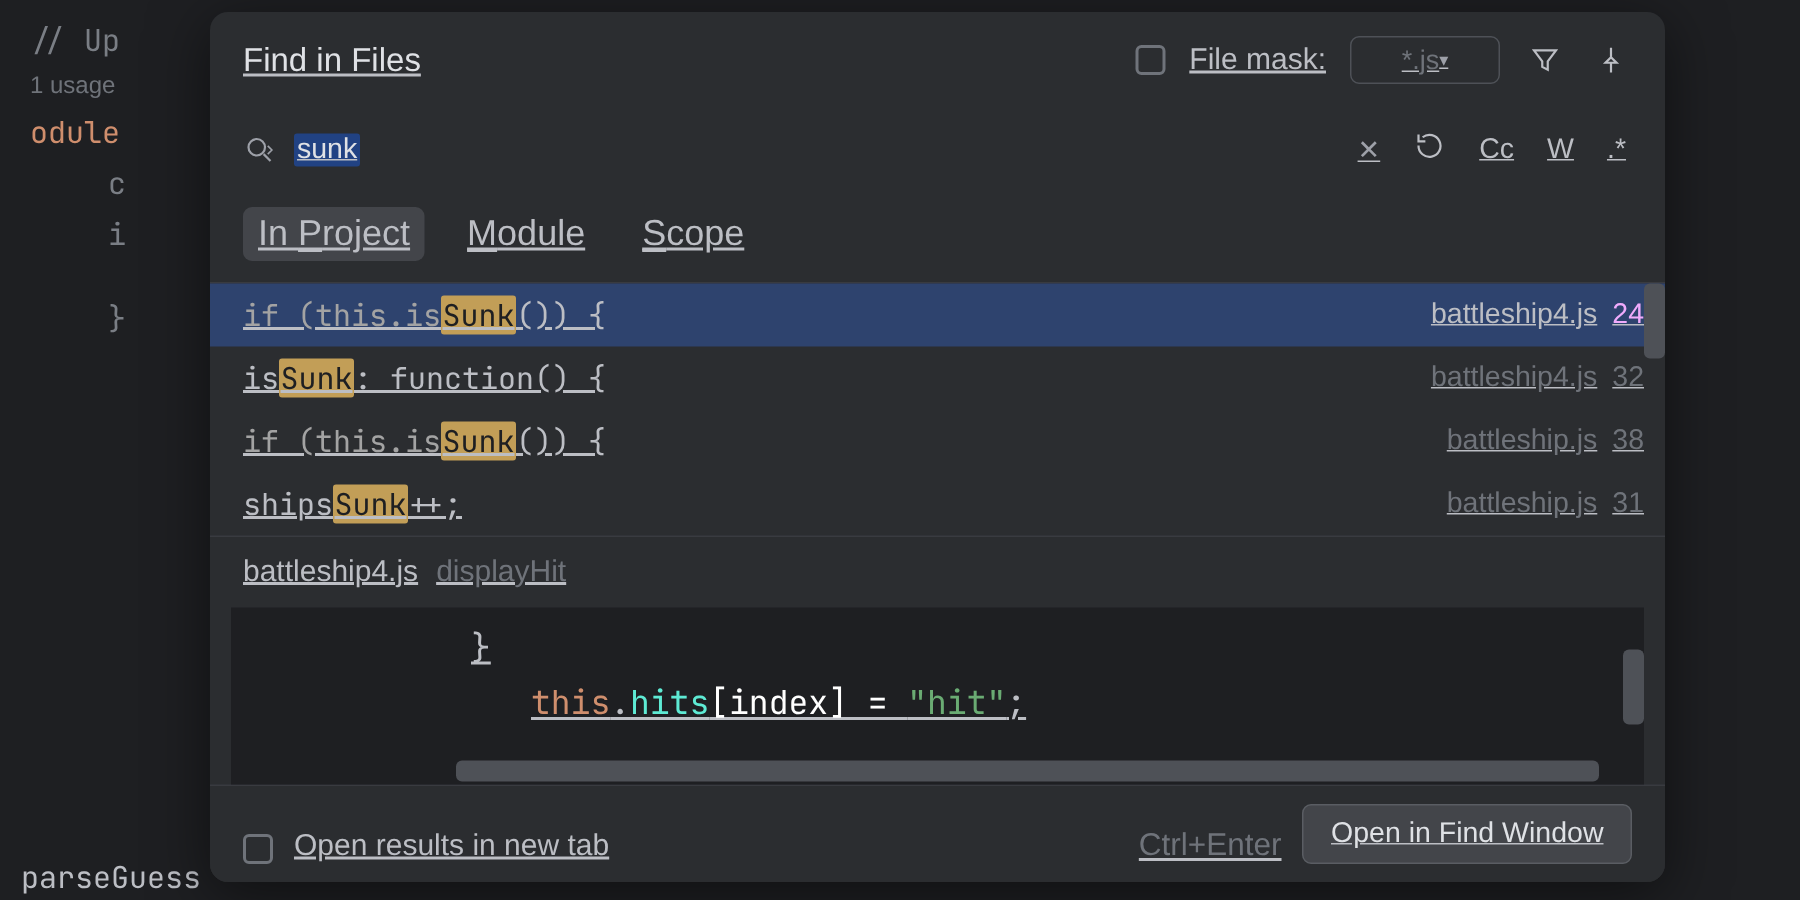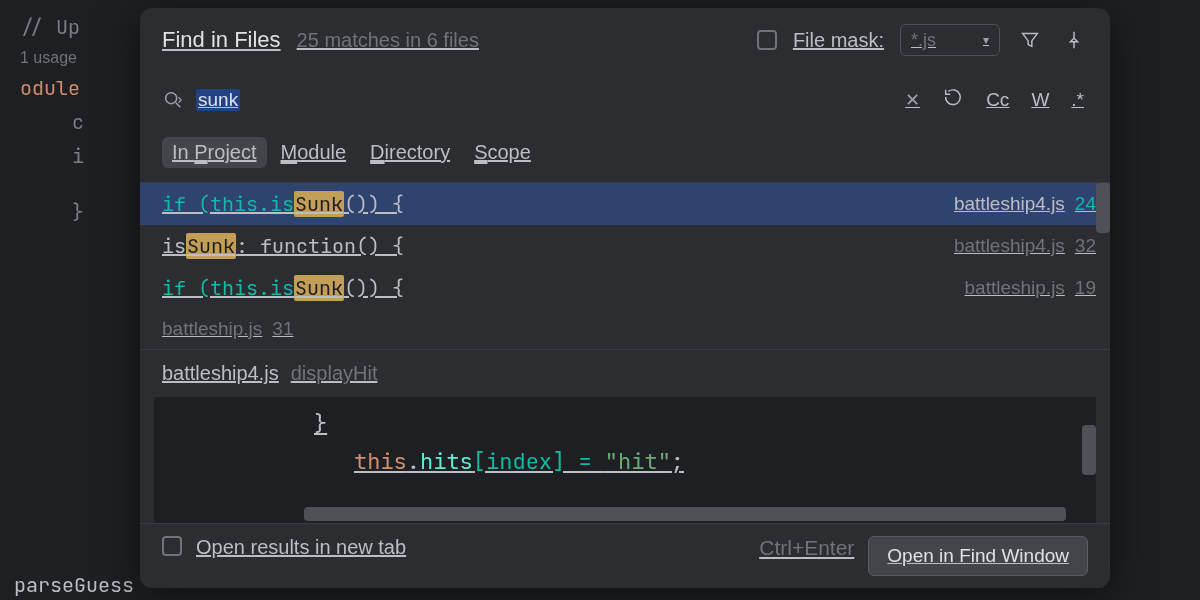--- a/index.html
+++ b/index.html
@@ -61,21 +61,21 @@
   }
   .filemask-label { color: #bcbec4; font-size: 20px; }
   .filemask-select {
     background: #2b2d30;
     border: 1px solid #4e5157;
     border-radius: 6px;
     color: #6f737a;
     padding: 4px 10px;
     width: 100px;
     height: 32px;
-    display: flex; align-items: center; justify-content: space-between;
+    display: flex; align-items: center; justify-content: center;
     font-size: 18px;
   }
   .filemask-select .chev { font-size: 12px; color: #9da0a8; }
   .icon-btn {
     color: #bcbec4;
     width: 28px; height: 28px;
     display: flex; align-items: center; justify-content: center;
     cursor: pointer;
   }
   .icon-btn svg { width: 22px; height: 22px; stroke: currentColor; fill: none; stroke-width: 1.6; }
@@ -99,23 +99,23 @@
     color: #bcbec4;
     font-size: 19px;
     padding: 2px 4px;
     cursor: pointer;
     font-family: -apple-system, sans-serif;
   }
   .opt-btn svg { width:22px; height:22px; stroke: currentColor; fill:none; stroke-width:1.6; }
   .opt-clear { font-size: 18px; color:#9da0a8; }
   .tabs {
     display: flex;
-    gap: 4px;
+    gap: 18px;
     padding: 4px 22px 14px 22px;
-    font-size: 20px;
+    font-size: 24px;
     border-bottom: 1px solid #393b40;
   }
   .tab {
     color: #bcbec4;
     padding: 4px 10px;
     border-radius: 6px;
     cursor: pointer;
   }
   .tab.active { background: #43454a; }
   .tab u { text-decoration: underline; text-underline-offset: 3px; }
@@ -129,25 +129,25 @@
     padding: 4px 14px 4px 22px;
     font-family: "JetBrains Mono", Menlo, Consolas, monospace;
     font-size: 20px;
     line-height: 1.7;
     justify-content: space-between;
     gap: 12px;
   }
   .result-row.selected { background: #2e436e; }
   .result-code { white-space: pre; color:#bcbec4; }
   .result-code .hl { background: #c29e57; color:#1e1f22; border-radius:2px; padding:0 1px; }
-  .result-code .kw { color:#14b8a6; }
+  .result-code .kw { color:#a3a3a3; }
   .result-meta { color:#6f737a; font-family:-apple-system,sans-serif; font-size:19px; display:flex; gap:10px; }
   .result-row.selected .result-meta { color:#bcbec4; }
   .result-meta .ln { color:#6f737a; }
-  .result-row.selected .result-meta .ln { color:#14b8a6; }
+  .result-row.selected .result-meta .ln { color:#f0abfc; }
   .results-scrollbar {
     position: absolute;
     right: 0; top: 0;
     width: 14px;
     height: 50px;
     background: #4e5157;
     border-radius: 4px;
   }
   .preview-header {
     border-top: 1px solid #393b40;
@@ -167,39 +167,39 @@
     position: relative;
     height: 155px;
     overflow: hidden;
   }
   .preview-code .line { padding-left: 200px; white-space: pre; }
   .preview-code .this { color: #cf8e6d; }
   .preview-code .prop { color: #5eead4; }
   .preview-code .fn3 { color: #56a8f5; }
   .preview-code .str { color: #6aab73; }
   .preview-code .punc { color: #bcbec4; }
-  .preview-code .ident { color: #14b8a6; }
+  .preview-code .ident { color: #ffffff; }
   .preview-hscroll {
     position:absolute;
     left: 150px; right: 30px; bottom: 2px;
     height: 14px;
     background: #4e5157;
     border-radius: 4px;
   }
   .preview-vscroll {
     position:absolute;
     right: 0; top: 28px;
     width: 14px; height: 50px;
     background: #4e5157;
     border-radius: 4px;
   }
   .footer {
     border-top: 1px solid #393b40;
     display:flex;
-    align-items:flex-start;
+    align-items:flex-end;
     padding: 12px 22px;
     gap: 14px;
     margin-top: auto;
     background:#2b2d30;
   }
   .footer-label { color:#bcbec4; font-size:20px; }
   .shortcut { color:#6f737a; font-size:21px; }
   .primary-btn {
     background: #43454a;
     border: 1px solid #5a5d63;
@@ -234,21 +234,20 @@
 <div class="check-icon">
   <svg viewBox="0 0 24 24">
       <path d="M4 12l5 5L20 6" stroke="#5c962c" fill="none" stroke-width="2.2"></path>
     </svg>
 </div>
 
 <div class="dialog">
 
   <div class="dlg-header">
     <span class="dlg-title">Find in Files</span>
-    <span class="dlg-sub">25 matches in 6 files</span>
     <span class="flex-spacer"></span>
     <span class="cb"></span>
     <span class="filemask-label">File mask:</span>
     <div class="filemask-select">
       <span>*.js</span>
       <span class="chev">▾</span>
     </div>
     <div class="icon-btn">
       <svg viewBox="0 0 24 24">
           <path d="M4 5h16l-6 8v6l-4-2v-4z"></path>
@@ -281,21 +280,20 @@
       </span>
       <span class="opt-btn">Cc</span>
       <span class="opt-btn">W</span>
       <span class="opt-btn">.*</span>
     </div>
   </div>
 
   <div class="tabs">
     <span class="tab active"><span>In </span><u>P</u><span>roject</span></span>
     <span class="tab"><u>M</u><span>odule</span></span>
-    <span class="tab"><u>D</u><span>irectory</span></span>
     <span class="tab"><u>S</u><span>cope</span></span>
   </div>
 
   <div class="results">
     <div class="result-row selected">
       <span class="result-code"><span class="kw">if (this.is</span><span class="hl">Sunk</span><span>()) {</span></span>
       <span class="result-meta">
           <span>battleship4.js</span>
           <span class="ln">24</span>
         </span>
@@ -304,24 +302,25 @@
       <span class="result-code"><span>is</span><span class="hl">Sunk</span><span>: function() {</span></span>
       <span class="result-meta">
           <span>battleship4.js</span>
           <span class="ln">32</span>
         </span>
     </div>
     <div class="result-row">
       <span class="result-code"><span class="kw">if (this.is</span><span class="hl">Sunk</span><span>()) {</span></span>
       <span class="result-meta">
           <span>battleship.js</span>
-          <span class="ln">19</span>
+          <span class="ln">38</span>
         </span>
     </div>
     <div class="result-row">
+      <span class="result-code"><span>ships</span><span class="hl">Sunk</span><span>++;</span></span>
       <span class="result-meta">
           <span>battleship.js</span>
           <span class="ln">31</span>
         </span>
     </div>
     <div class="results-scrollbar"></div>
   </div>
 
   <div class="preview-header">
     <span class="preview-file">battleship4.js</span>

